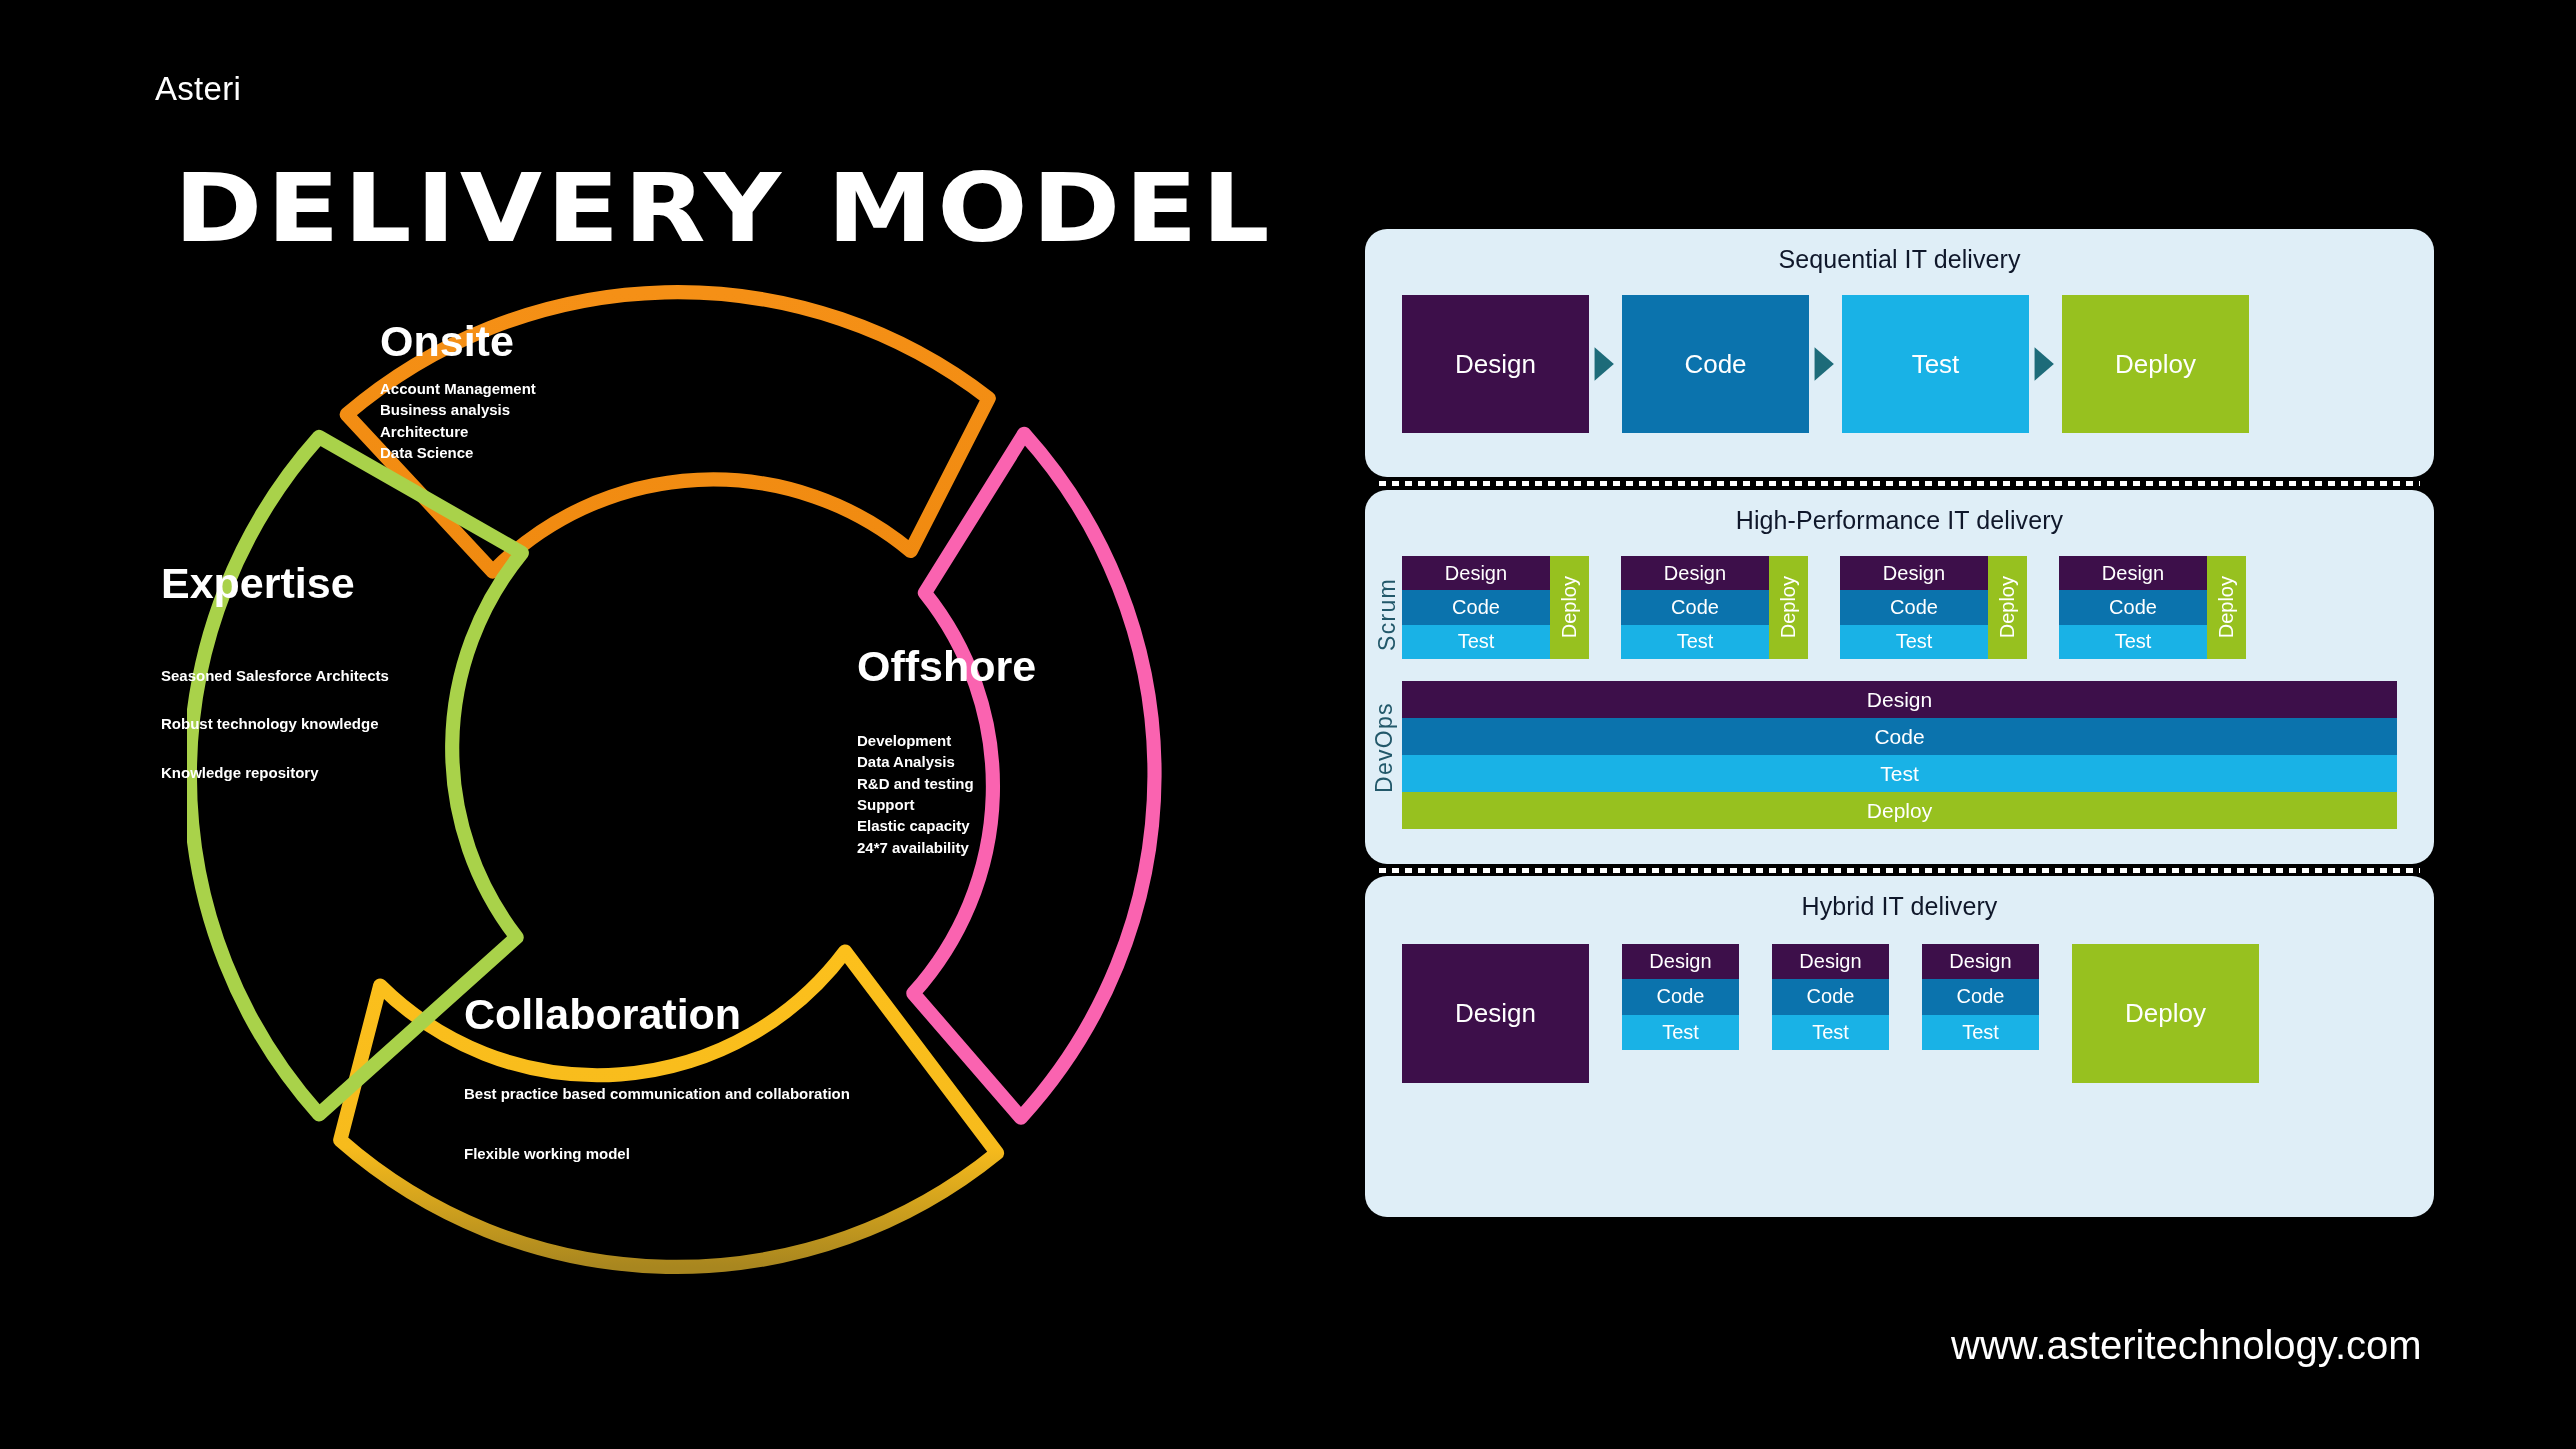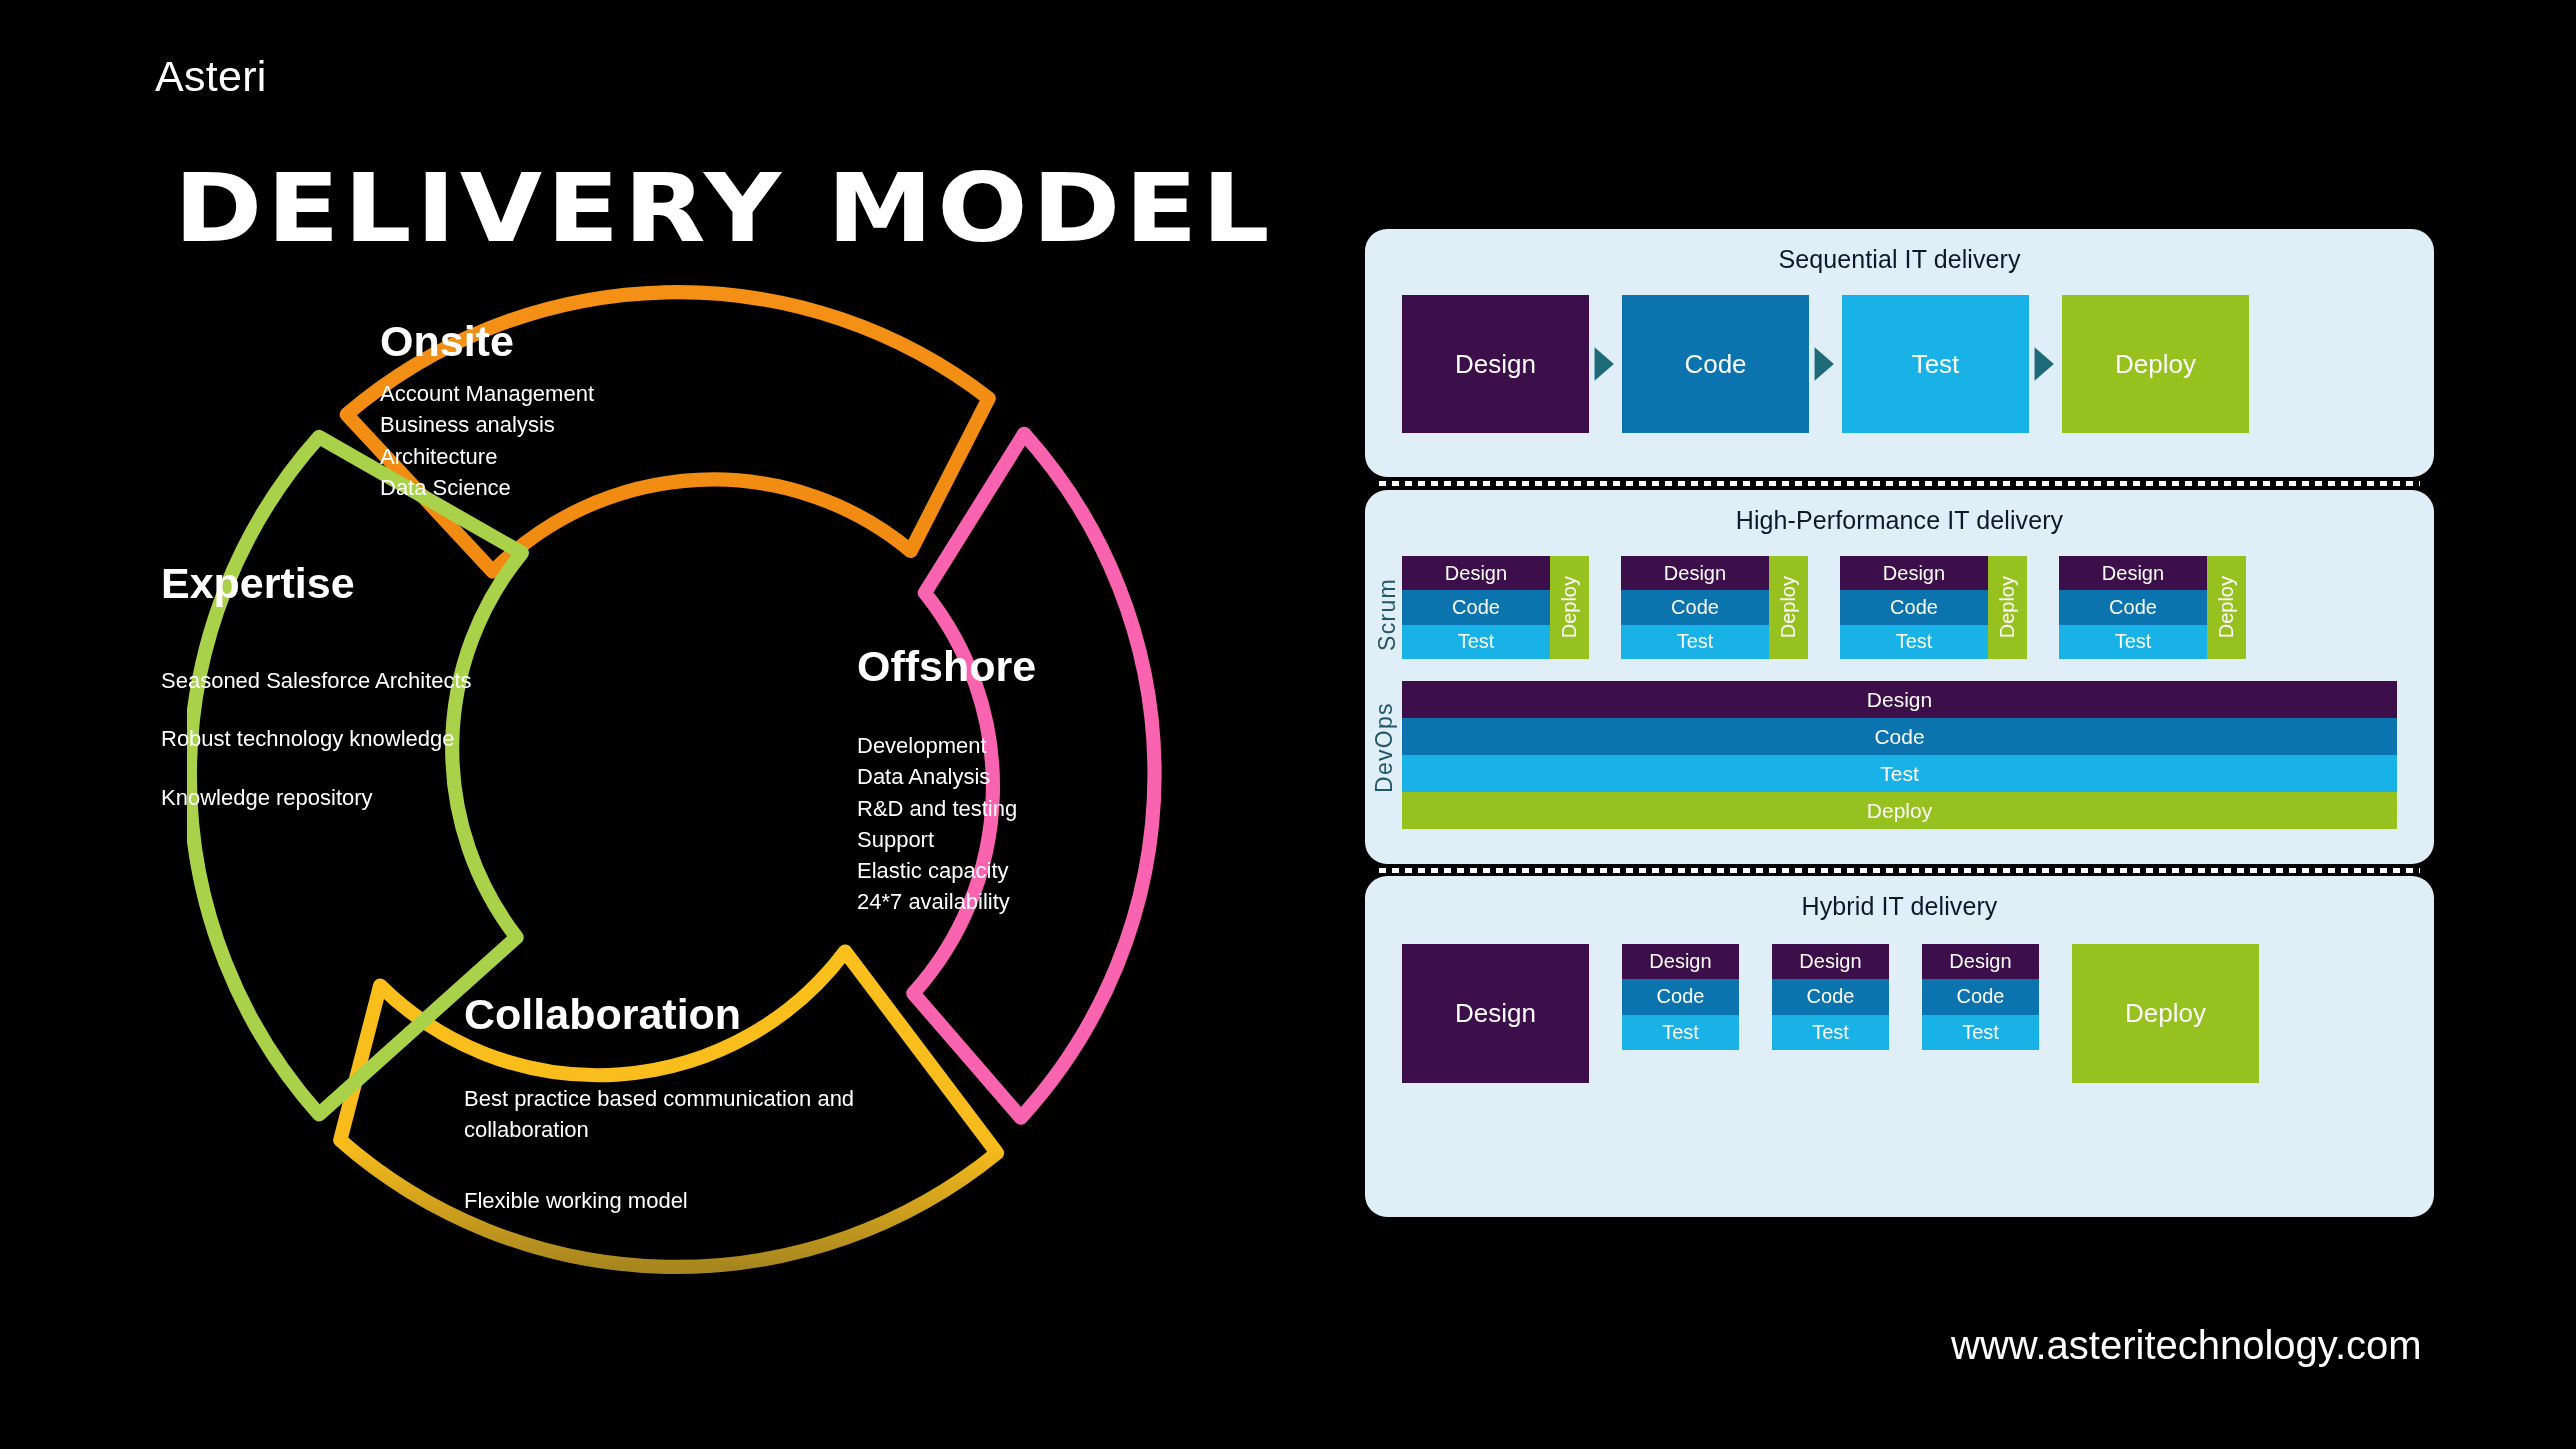--- a/index.html
+++ b/index.html
@@ -2,34 +2,34 @@
 <html style="font-size:10.3px"><head>
 <meta charset="utf-8">
 <title>Delivery Model</title>
 <style>
   html,body{margin:0;padding:0;background:#000;}
   body{width:2576px;height:1449px;overflow:hidden;
        font-family:"Liberation Sans","DejaVu Sans",sans-serif;color:#fff;}
   .slide{position:relative;width:2576px;height:1449px;background:#000;}
 
   
-  .logo{position:absolute;left:155px;top:52px;font-size:43px;letter-spacing:0.3px;color:#fff;}
+  .logo{position:absolute;left:155px;top:70px;font-size:33px;letter-spacing:0.3px;color:#fff;}
   .page-title{position:absolute;left:174px;top:161px;
        font-size:95px;font-weight:bold;letter-spacing:3.9px;
        transform:scaleX(1.12);transform-origin:left center;
        font-family:"DejaVu Sans","Liberation Sans",sans-serif;color:#fff;line-height:1;}
 
   .footer-url{position:absolute;left:1951px;top:1323px;font-size:40px;color:#fff;letter-spacing:0px;}
 
   
   .wheel{position:absolute;left:187px;top:258px;width:1056px;height:1056px;}
   .wheel svg{position:absolute;left:0;top:0;}
   .wlabel{position:absolute;text-align:left;color:#fff;}
   .wtitle{font-size:43px;font-weight:bold;line-height:1.05;}
-  .witem{font-size:22px;font-weight:normal;line-height:1.42;}
+  .witem{font-size:15px;font-weight:bold;line-height:1.42;}
 
   
   .seg-onsite{left:193px;top:61px;width:489px;}
   .seg-onsite .wtitle{margin-bottom:14px;}
   
   .seg-expertise{left:-26px;top:303px;width:412px;}
   .seg-expertise .wtitle{margin-bottom:59px;}
   .seg-expertise .witem{margin-bottom:27px;}
   
   .seg-offshore{left:670px;top:386px;width:399px;}

